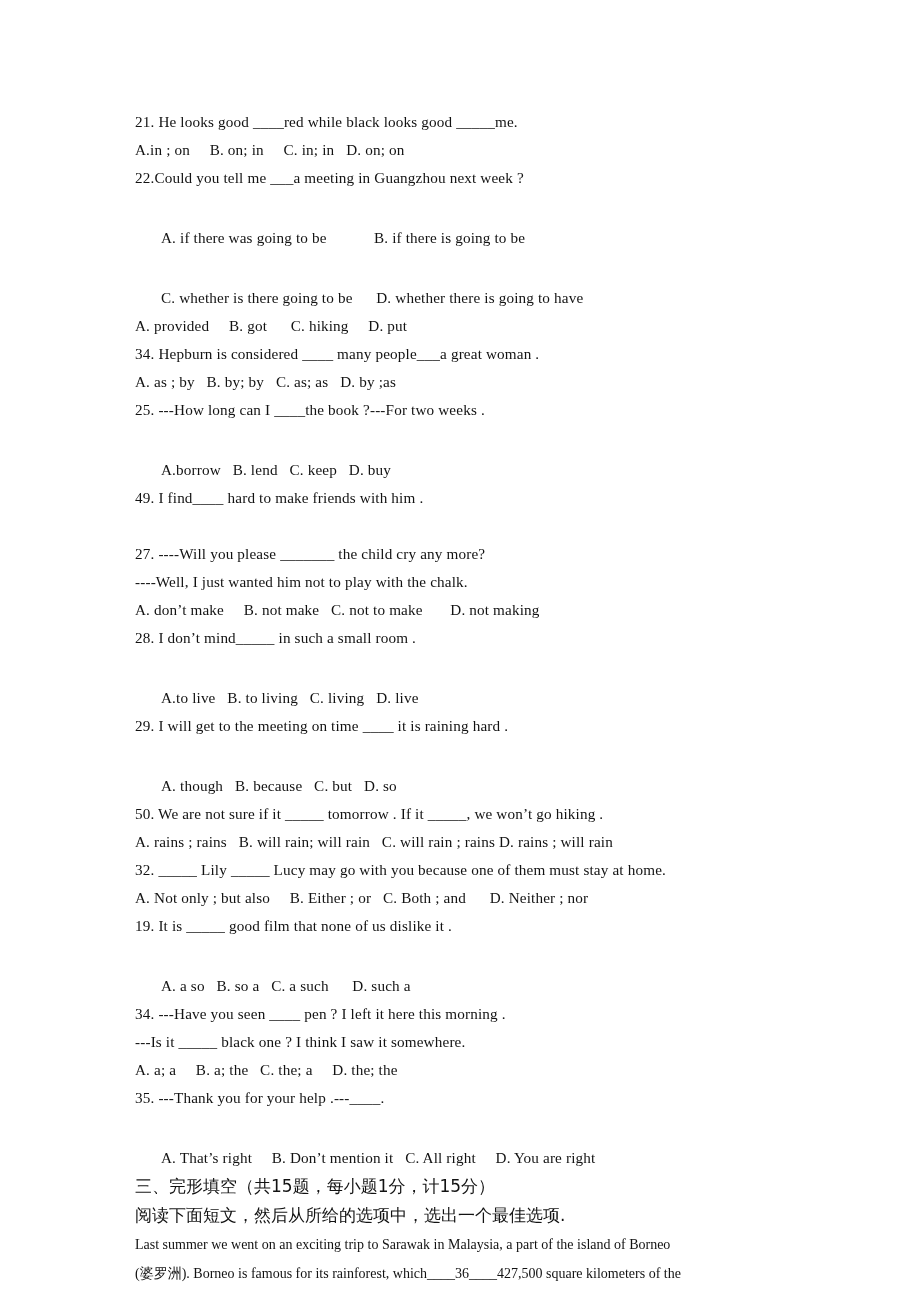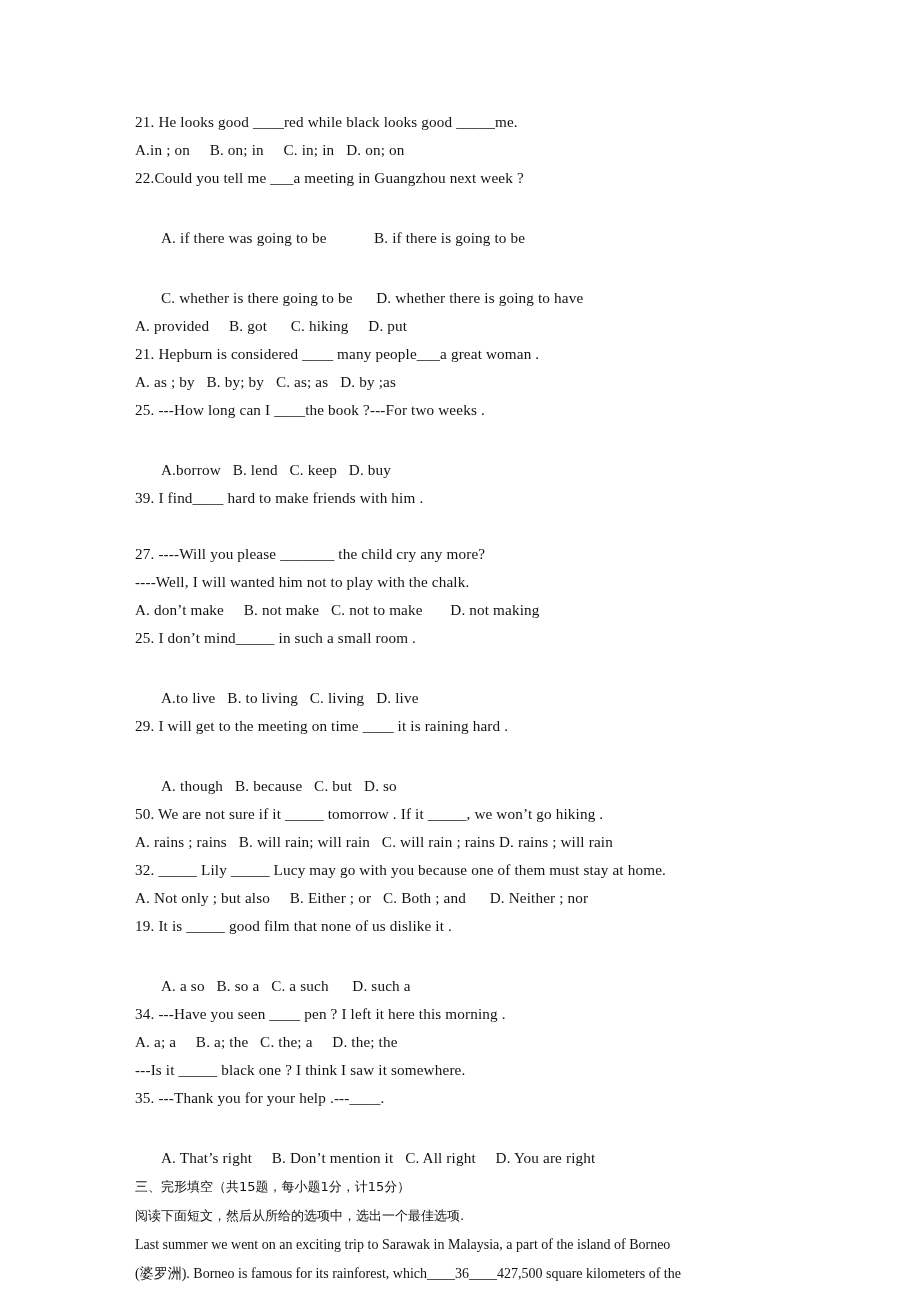--- a/index.html
+++ b/index.html
@@ -32,21 +32,21 @@
   }
   .line.indent {
     padding-left: 26px;
     margin-top: 32px;
   }
   .spacer {
     height: 28px;
   }
   .cn {
     font-family: "DejaVu Sans", "Liberation Sans", sans-serif;
-    font-size: 13px;
+    font-size: 17px;
     line-height: 29px;
     color: #121212;
   }
   .passage {
     font-size: 14px;
     line-height: 29px;
     color: #121212;
   }
 </style>
 </head>
@@ -65,43 +65,43 @@
       <div class="line">22.Could you tell me ___a meeting in Guangzhou next week ?</div>
       <div class="line indent">A. if there was going to be            B. if there is going to be</div>
       <div class="line indent">C. whether is there going to be      D. whether there is going to have</div>
     </div>
 
     <div>
       <div class="line">A. provided     B. got      C. hiking     D. put</div>
     </div>
 
     <div>
-      <div class="line">21. Hepburn is considered ____ many people___a great woman .</div>
+      <div class="line">34. Hepburn is considered ____ many people___a great woman .</div>
       <div class="line">A. as ; by   B. by; by   C. as; as   D. by ;as</div>
     </div>
 
     <div>
       <div class="line">25. ---How long can I ____the book ?---For two weeks .</div>
       <div class="line indent">A.borrow   B. lend   C. keep   D. buy</div>
     </div>
 
     <div>
-      <div class="line">39. I find____ hard to make friends with him .</div>
+      <div class="line">49. I find____ hard to make friends with him .</div>
     </div>
 
     <div class="spacer"></div>
 
     <div>
       <div class="line">27. ----Will you please _______ the child cry any more?</div>
-      <div class="line">----Well, I will wanted him not to play with the chalk.</div>
+      <div class="line">----Well, I just wanted him not to play with the chalk.</div>
       <div class="line">A. don’t make     B. not make   C. not to make       D. not making</div>
     </div>
 
     <div>
-      <div class="line">25. I don’t mind_____ in such a small room .</div>
+      <div class="line">28. I don’t mind_____ in such a small room .</div>
       <div class="line indent">A.to live   B. to living   C. living   D. live</div>
     </div>
 
     <div>
       <div class="line">29. I will get to the meeting on time ____ it is raining hard .</div>
       <div class="line indent">A. though   B. because   C. but   D. so</div>
     </div>
 
     <div>
       <div class="line">50. We are not sure if it _____ tomorrow . If it _____, we won’t go hiking .</div>
@@ -114,22 +114,22 @@
       <div class="line">A. Not only ; but also     B. Either ; or   C. Both ; and      D. Neither ; nor</div>
     </div>
 
     <div>
       <div class="line">19. It is _____ good film that none of us dislike it .</div>
       <div class="line indent">A. a so   B. so a   C. a such      D. such a</div>
     </div>
 
     <div>
       <div class="line">34. ---Have you seen ____ pen ? I left it here this morning .</div>
+      <div class="line">---Is it _____ black one ? I think I saw it somewhere.</div>
       <div class="line">A. a; a     B. a; the   C. the; a     D. the; the</div>
-      <div class="line">---Is it _____ black one ? I think I saw it somewhere.</div>
     </div>
 
     <div>
       <div class="line">35. ---Thank you for your help .---____.</div>
       <div class="line indent">A. That’s right     B. Don’t mention it   C. All right     D. You are right</div>
     </div>
 
   </div>
 
   <div>

